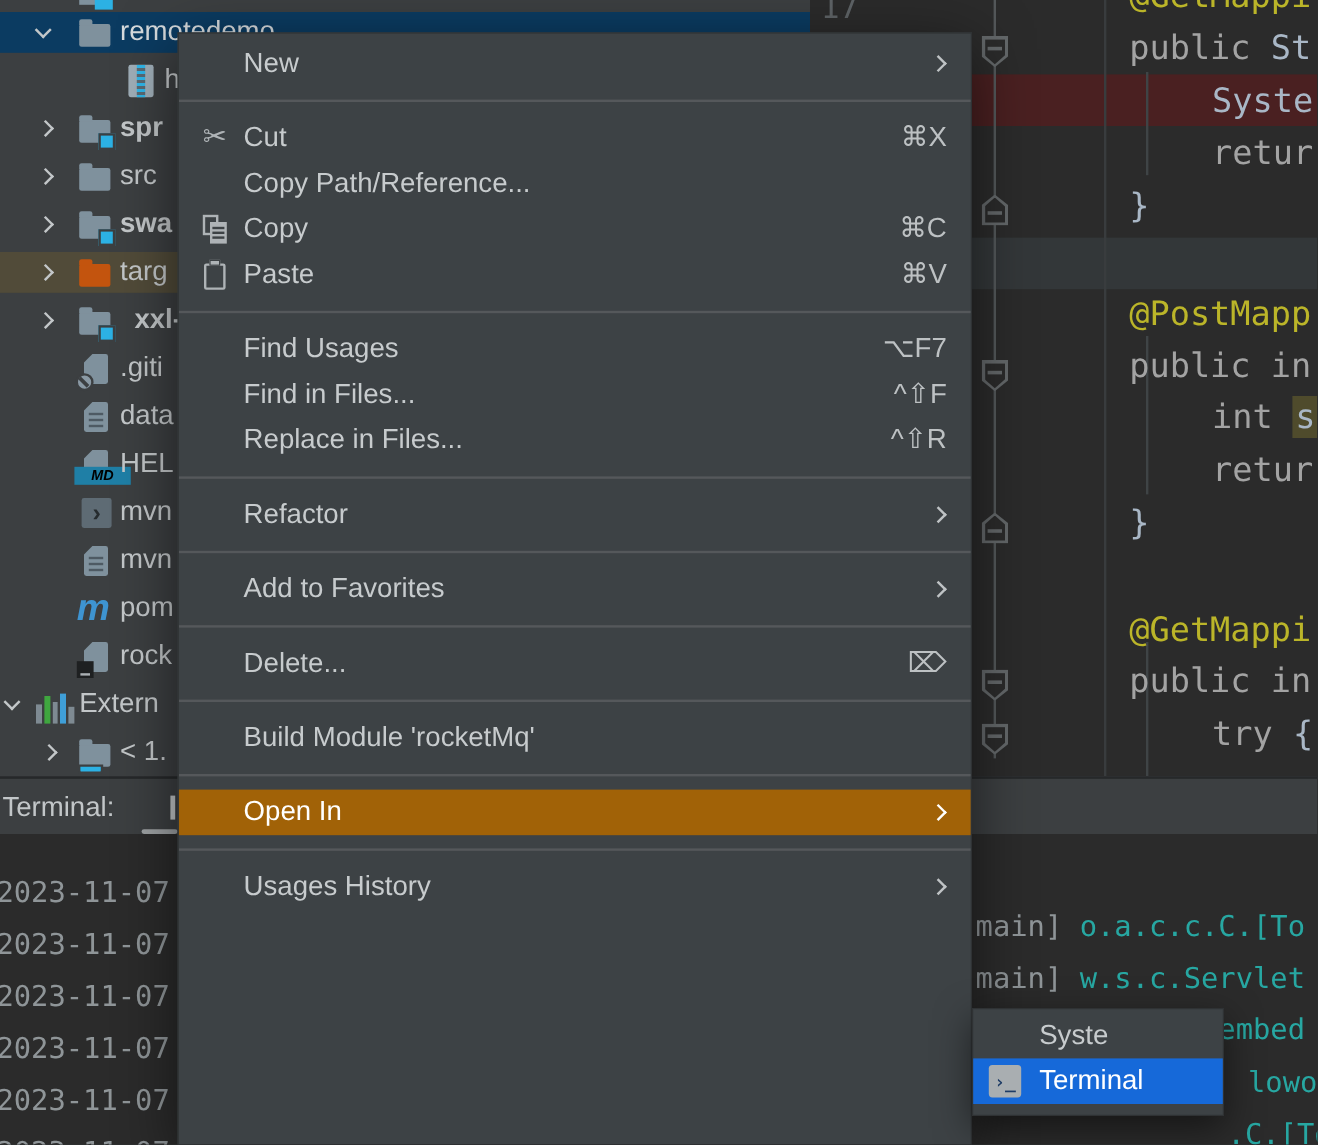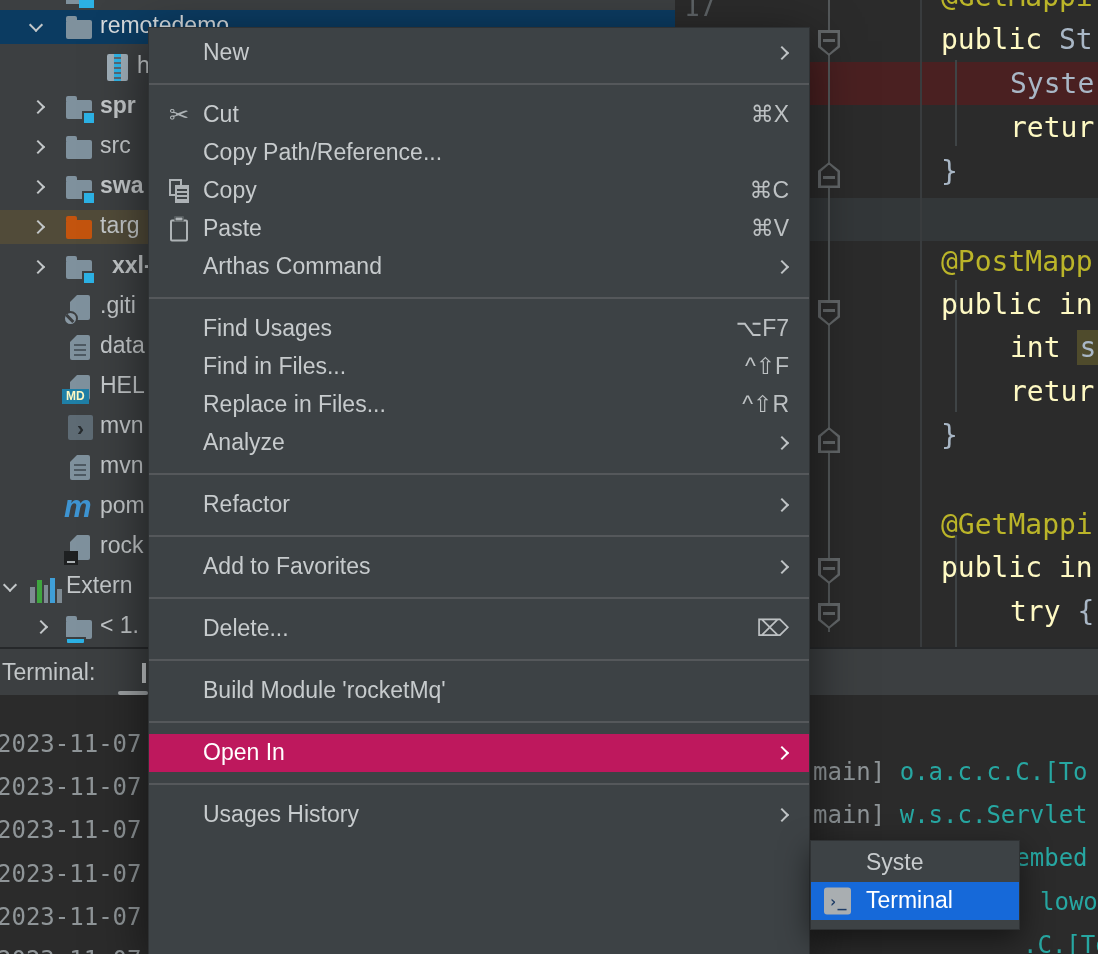--- a/index.html
+++ b/index.html
@@ -19,21 +19,21 @@
   .chev.d{transform:rotate(45deg);top:10px;}
   .i-folder{position:absolute;width:26px;height:19px;background:#7F919D;border-radius:2px;top:10px;}
   .i-folder .tab{position:absolute;top:-4px;left:0;width:11px;height:5px;background:inherit;border-radius:2px 2px 0 0;}
   .i-folder.orange{background:#C3540E;}
   .sqbadge{position:absolute;right:-4px;bottom:-6px;width:14px;height:14px;background:#2CB1E4;border:2px solid #3C3F41;}
   .jdkbar{position:absolute;left:-1px;bottom:-6px;width:21px;height:8px;background:#2CB1E4;border:2px solid #3C3F41;border-radius:0 0 3px 3px;}
   .i-file{position:absolute;width:20px;height:25px;background:#7F919D;border-radius:2px;top:5px;}
   .i-file .fold{position:absolute;left:0;top:0;width:0;height:0;border-top:7px solid #3C3F41;border-right:7px solid transparent;}
   .flines{position:absolute;left:4px;right:4px;top:9px;display:flex;flex-direction:column;gap:3px;}
   .flines i{height:2px;background:#4E5A63;}
-  .mdbadge{position:absolute;left:-8px;bottom:-4px;background:#1F7FA6;color:#fef9c3;font-size:12px;font-weight:bold;padding:1px 4px;line-height:13px;}
+  .mdbadge{position:absolute;left:-8px;bottom:-4px;background:#1F7FA6;color:#000000;font-size:12px;font-weight:bold;padding:1px 14px;line-height:13px;font-style:italic;}
   .nobadge{position:absolute;left:-7px;bottom:-6px;width:15px;height:15px;border-radius:50%;background:#8A99A4;border:2px solid #3C3F41;}
   .nobadge i{position:absolute;left:0px;top:4px;width:10px;height:2.5px;background:#3C3F41;transform:rotate(45deg);}
   .dkbadge{position:absolute;left:-6px;bottom:-5px;width:14px;height:14px;background:#1E2021;}
   .dkbadge i{position:absolute;left:3px;bottom:2px;width:8px;height:2.5px;background:#ABB0B3;}
   .i-shell{position:absolute;width:25px;height:25px;background:#5E6B74;border-radius:2px;top:5px;
            display:flex;align-items:center;justify-content:center;color:#262B2E;font-weight:bold;font-size:21px;}
   .i-maven{position:absolute;top:3px;font-family:"Liberation Sans",sans-serif;font-style:italic;font-weight:bold;font-size:31px;color:#3E94D1;line-height:28px;}
   .i-lib{position:absolute;width:32px;height:27px;top:6px;display:flex;align-items:flex-end;gap:2px;}
   .i-lib i{display:block;width:5px;}
   .i-zip{position:absolute;width:21px;height:27px;background:#9FAEB8;border-radius:2px;top:4px;}
@@ -45,21 +45,21 @@
   .editor{position:absolute;left:675px;top:0;width:423px;height:647px;background:#2B2B2B;overflow:hidden;
           font-family:"DejaVu Sans Mono",monospace;}
   .band{position:absolute;left:0;width:423px;height:43px;}
   .band.bp{background:#4A2021;}
   .band.cur{background:#333739;}
   .gutsep{position:absolute;left:245px;top:0;width:2px;height:647px;background:#393C3E;}
   .foldline{position:absolute;left:153px;top:0;width:2px;height:632px;background:#54585A;}
   .guide{position:absolute;left:280px;width:1.5px;background:#3F4446;}
   .lno{position:absolute;left:9px;top:-8px;font-size:26px;color:#5E6366;}
   .cl{position:absolute;height:44px;line-height:44px;font-size:28px;white-space:pre;color:#A9B7C6;}
-  .ann{color:#BBB529;} .kw{color:#fef9c3;} .pln{color:#A9B7C6;}
+  .ann{color:#BBB529;} .kw{color:#a3a3a3;} .pln{color:#A9B7C6;}
   .hlid{background:#4F4B2C;padding:1px 2px;}
   .pent{position:absolute;left:143px;width:22px;height:26px;}
   .pent .o{position:absolute;inset:0;background:#64686A;}
   .pent .i{position:absolute;inset:2.5px;background:#2B2B2B;}
   .pent.down .o{clip-path:polygon(0 0,100% 0,100% 66%,50% 100%,0 66%);}
   .pent.down .i{clip-path:polygon(0 0,100% 0,100% 64%,50% 100%,0 64%);}
   .pent.up .o{clip-path:polygon(50% 0,100% 34%,100% 100%,0 100%,0 34%);}
   .pent.up .i{clip-path:polygon(50% 0,100% 36%,100% 100%,0 100%,0 36%);}
   .pent .m{position:absolute;left:5px;right:5px;height:2.5px;background:#64686A;}
   .pent.down .m{top:9px;} .pent.up .m{top:14px;}
@@ -78,21 +78,21 @@
   
   .menu{position:absolute;left:148px;top:27px;width:662px;height:927px;background:#3D4245;
         border:1px solid #2F3234;border-bottom:none;box-shadow:0 14px 48px rgba(0,0,0,.55);
         padding-top:6px;z-index:10;overflow:hidden;}
   .mi{position:relative;height:38px;font-size:23px;color:#C7CBCD;}
   .mi .lb{position:absolute;left:54px;top:50%;transform:translateY(-53%);white-space:nowrap;}
   .mi .micon{position:absolute;left:15px;top:50%;transform:translateY(-50%);width:30px;display:flex;justify-content:center;color:#AEB3B6;}
   .mi .sc{position:absolute;right:20px;top:50%;transform:translateY(-53%);color:#BDC1C3;}
   .mi .ar{position:absolute;right:22px;top:50%;width:10px;height:10px;border-right:2.5px solid #BFC3C5;border-top:2.5px solid #BFC3C5;
           transform:translateY(-50%) rotate(45deg);}
-  .mi.hl{background:#be185d;} .mi.hl .lb{color:#FFFFFF;} .mi.hl .ar{border-color:#FFFFFF;}
+  .mi.hl{background:#a16207;} .mi.hl .lb{color:#FFFFFF;} .mi.hl .ar{border-color:#FFFFFF;}
   .mi.dis .lb{color:#75797C;}
   .msep{height:24px;display:flex;align-items:center;}
   .msep div{height:2px;width:100%;background:#55585B;}
   .scissors{font-size:24px;line-height:24px;}
   .i-copy{position:relative;width:20px;height:24px;}
   .i-copy .bk{position:absolute;left:0;top:0;width:13px;height:17px;border:2.5px solid #AEB3B6;}
   .i-copy .fr{position:absolute;right:0;bottom:0;width:14px;height:18px;background:#AEB3B6;
               display:flex;flex-direction:column;justify-content:center;gap:2px;padding:2px;}
   .i-copy .fr i{display:block;height:2px;background:#3D4245;}
   .i-paste{position:relative;width:18px;height:22px;border:2.5px solid #AEB3B6;border-radius:2px;margin-top:3px;}
@@ -379,42 +379,34 @@
     </div>
     <div class="mi">
       <span class="micon">
           <span class="i-paste">
             <span class="t"></span>
           </span>
         </span>
       <span class="lb">Paste</span>
         <span class="sc">⌘V</span>
     </div>
-    <div class="mi">
-      <span class="lb">Arthas Command</span>
-        <span class="ar"></span>
-    </div>
     <div class="msep">
         <div></div>
       </div>
     <div class="mi">
       <span class="lb">Find Usages</span>
         <span class="sc">⌥F7</span>
     </div>
     <div class="mi">
       <span class="lb">Find in Files...</span>
         <span class="sc">^⇧F</span>
     </div>
     <div class="mi">
       <span class="lb">Replace in Files...</span>
         <span class="sc">^⇧R</span>
-    </div>
-    <div class="mi">
-      <span class="lb">Analyze</span>
-        <span class="ar"></span>
     </div>
     <div class="msep">
         <div></div>
       </div>
     <div class="mi">
       <span class="lb">Refactor</span>
         <span class="ar"></span>
     </div>
     <div class="msep">
         <div></div>

